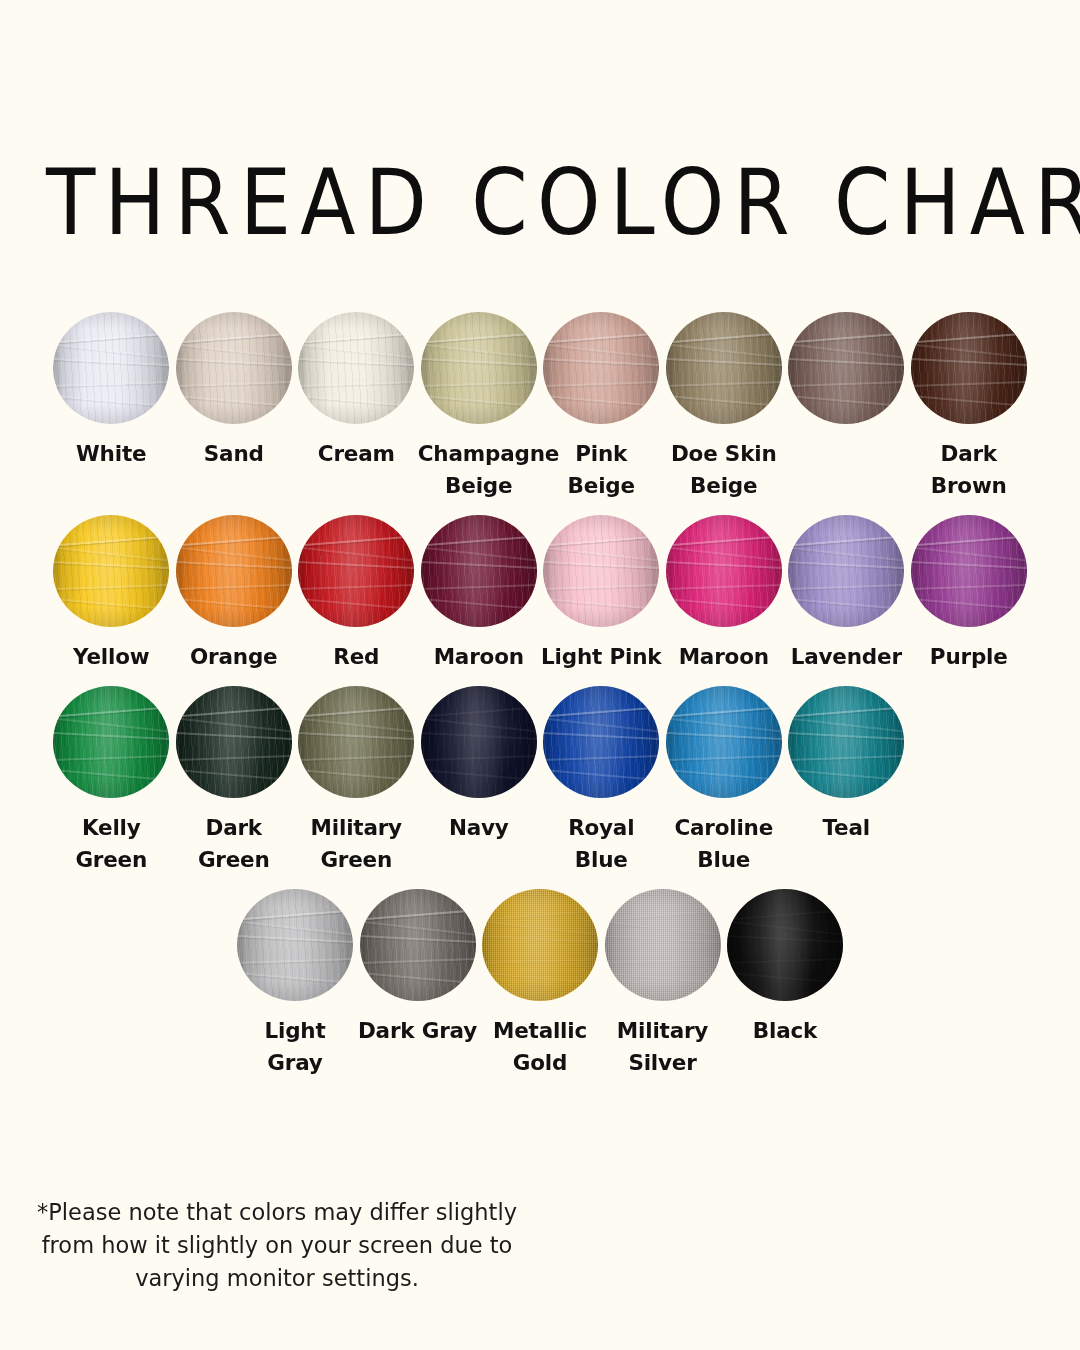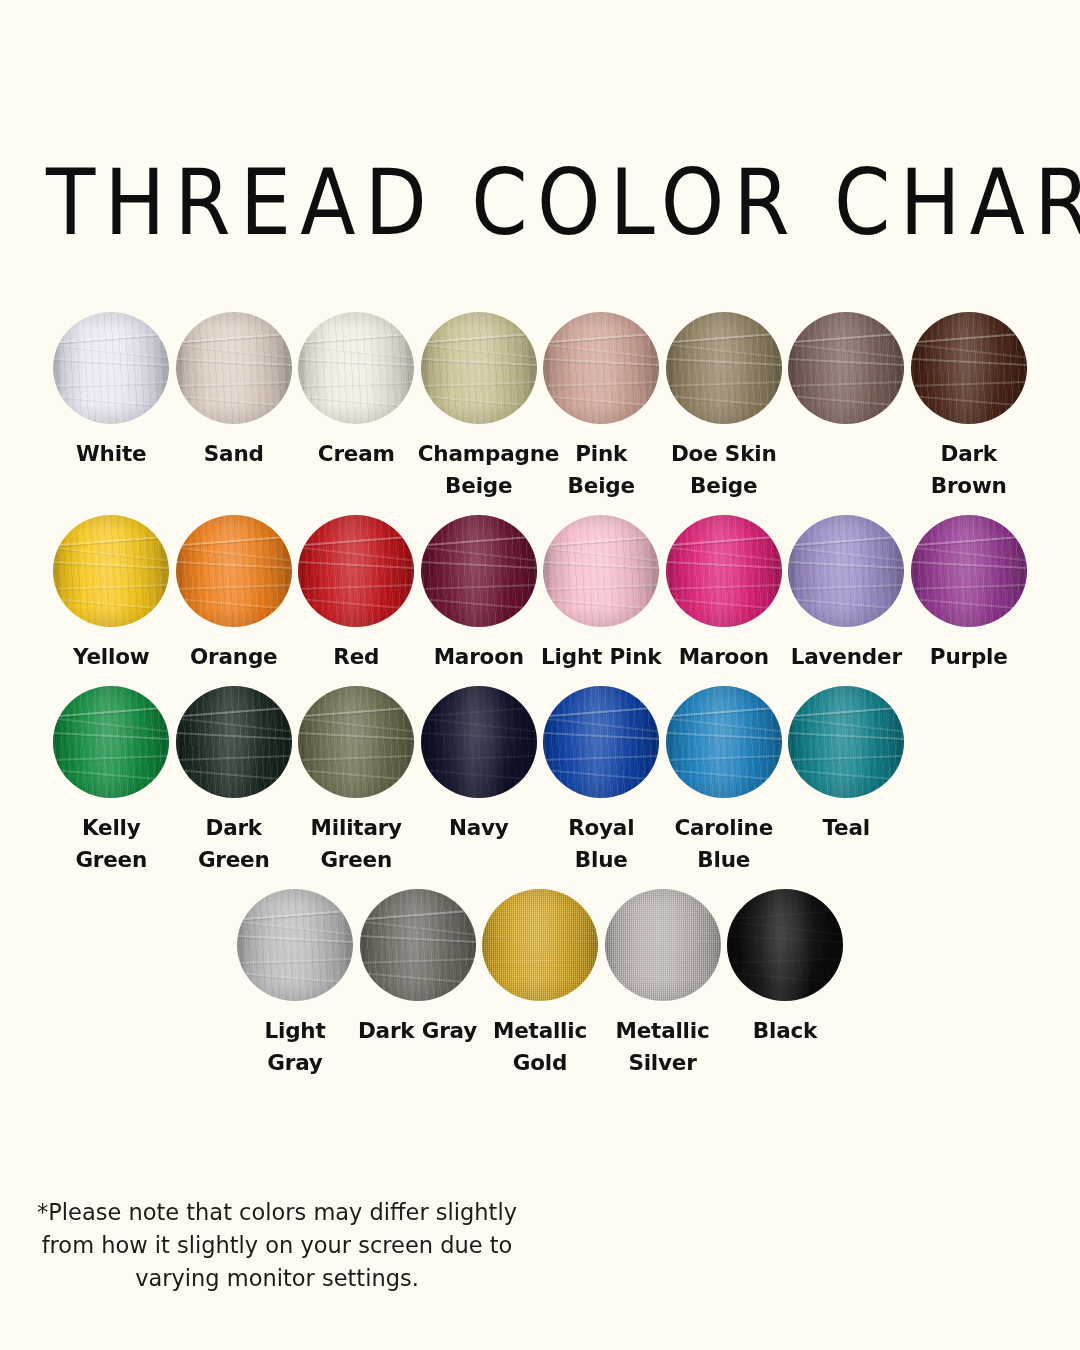--- a/index.html
+++ b/index.html
@@ -627,21 +627,21 @@
               <div class="strands">
                 <i></i>
                 <i></i>
                 <i></i>
                 <i></i>
                 <i></i>
               </div>
               <div class="vignette"></div>
             </div>
           </div>
-          <div class="label">Metallic Silver</div>
+          <div class="label">Military Silver</div>
         </div>
         <div class="cell">
           <div class="spool-wrap">
             <div class="spool dark flat" style="--c: #0C0C0C;">
               <div class="strands">
                 <i></i>
                 <i></i>
                 <i></i>
                 <i></i>
                 <i></i>

